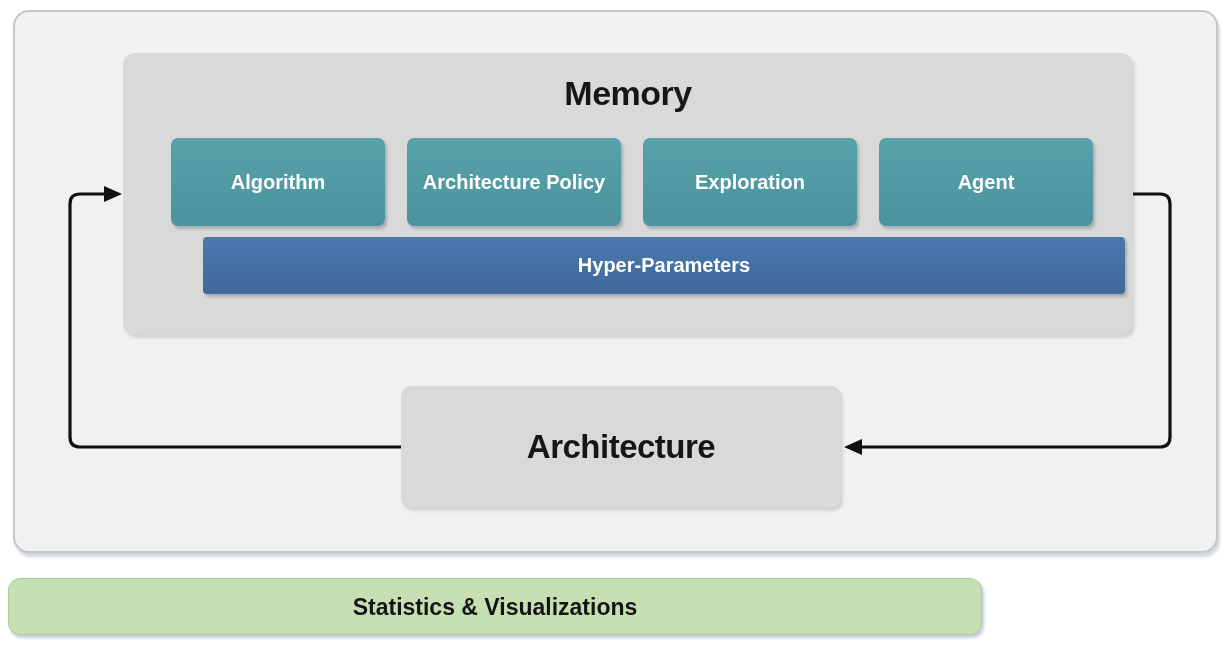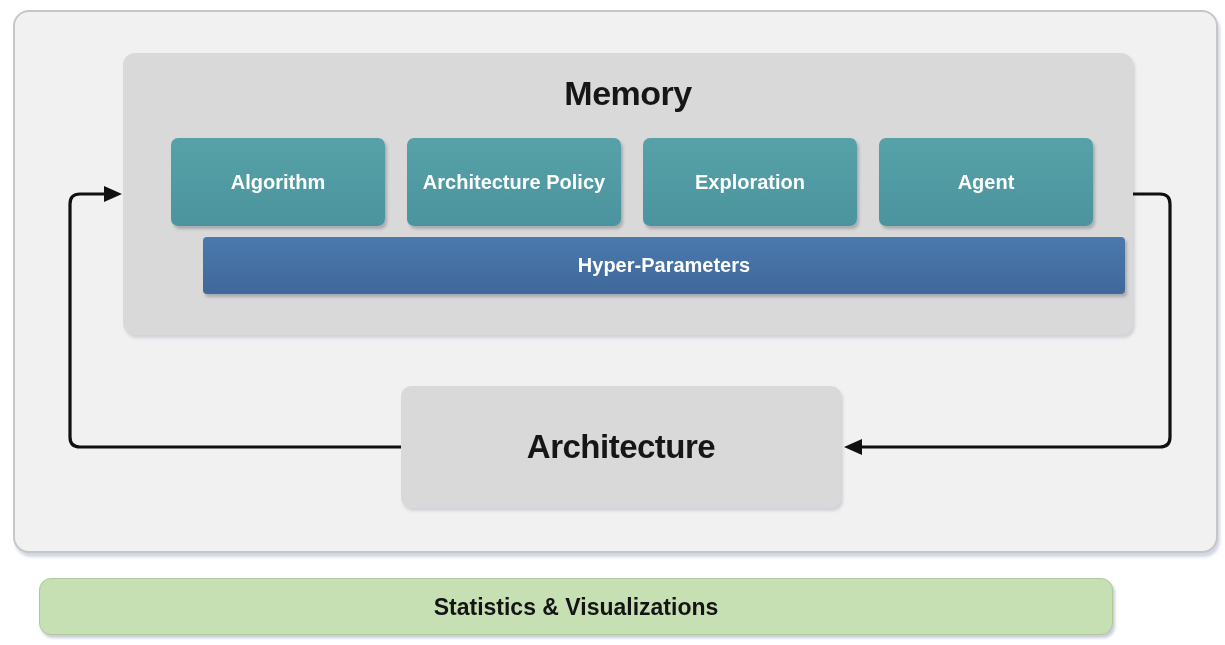--- a/index.html
+++ b/index.html
@@ -91,32 +91,31 @@
     font-size: 33px;
     font-weight: bold;
     text-align: center;
     line-height: 122px;
     letter-spacing: -0.5px;
   }
   
   .stats-bar {
     position: absolute;
     left: 8px; top: 578px;
-    width: 1074px; height: 57px;
+    width: 974px; height: 57px;
     background: #c6e0b4;
     border: 1px solid #aec99a;
     border-radius: 12px;
     box-shadow: 2px 3px 3px rgba(185,193,212,0.8);
     color: #141414;
     font-size: 23px;
     font-weight: bold;
     text-align: center;
     line-height: 57px;
     box-sizing: border-box;
-    margin-left: 31px;
   }
   
   .arrow-layer {
     position: absolute;
     left: 0; top: 0;
     width: 1225px; height: 645px;
     pointer-events: none;
   }
   .arrow-line {
     fill: none;

